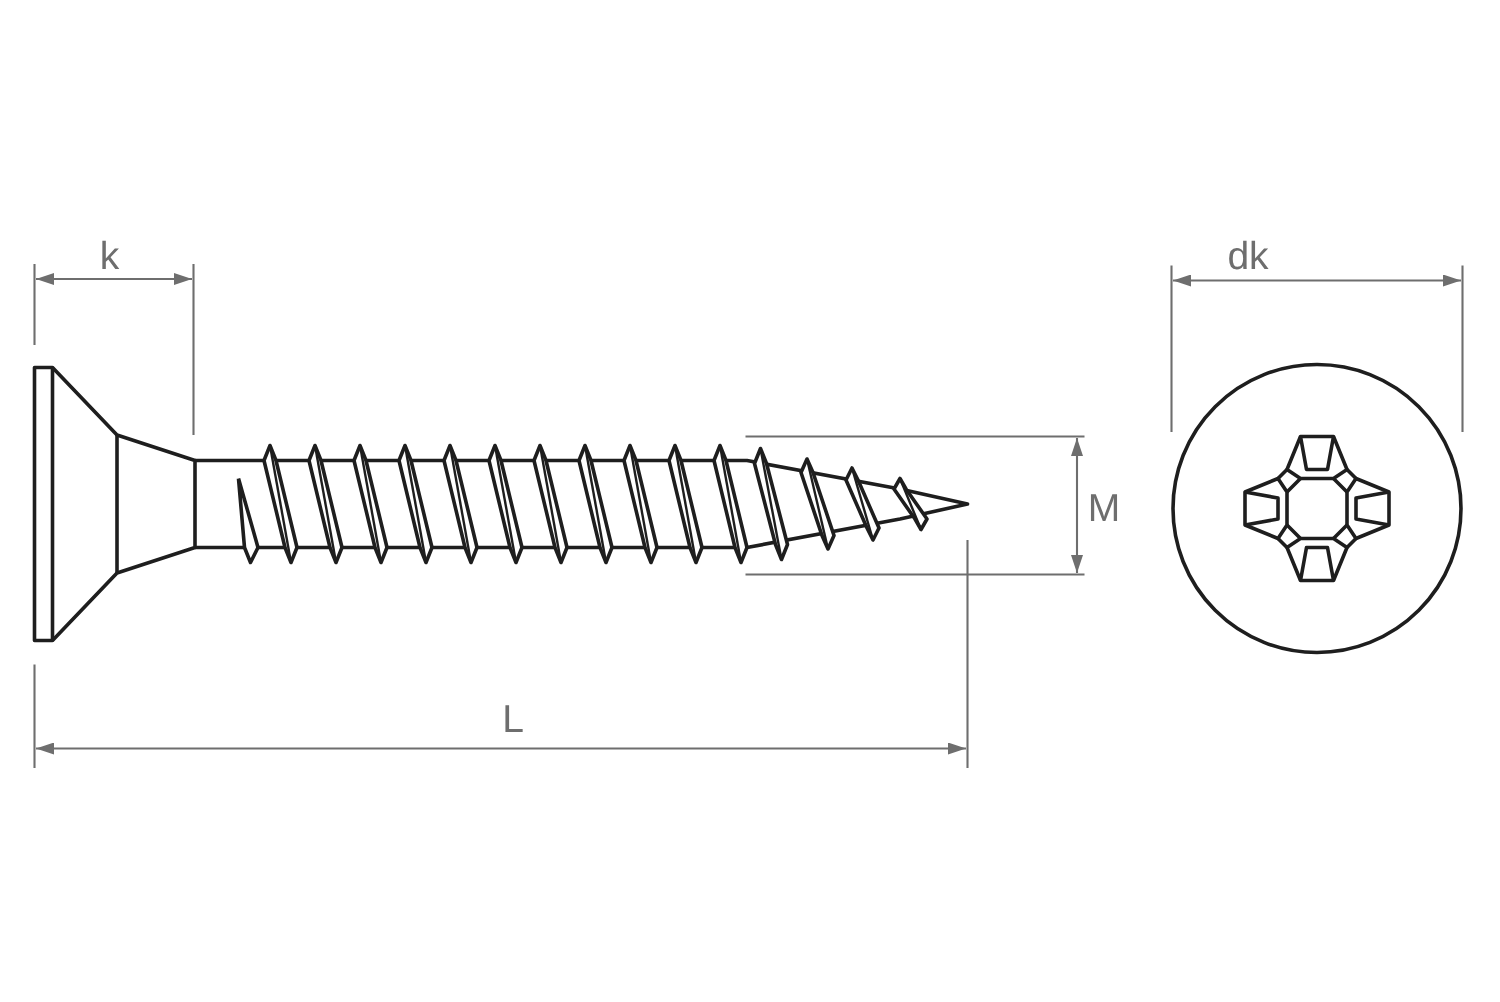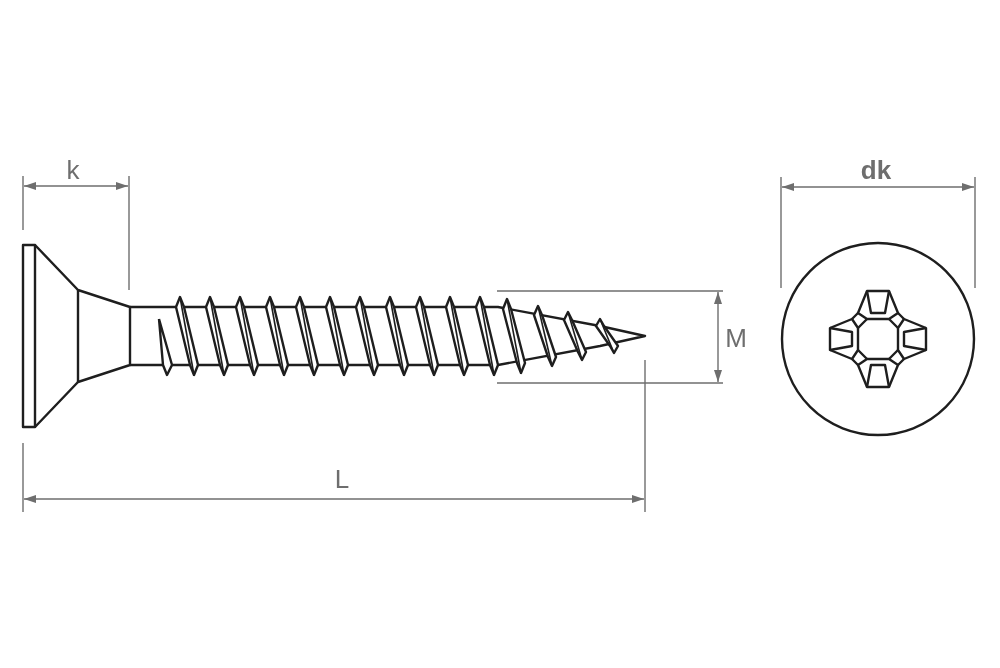--- a/index.html
+++ b/index.html
@@ -106,15 +106,15 @@
   </g>
 
   <g stroke="#6e6e6e" stroke-width="1.4">
     <line x1="781" y1="177" x2="781" y2="288"></line>
     <line x1="975" y1="177" x2="975" y2="288"></line>
     <line x1="782" y1="187" x2="974" y2="187" marker-start="url(#arr)" marker-end="url(#arr)"></line>
   </g>
 </svg>
 
 <div class="lbl" style="left:73px; top:170px;">k</div>
-<div class="lbl" style="left:876px; top:170px;font-weight:bold;">dk</div>
+<div class="lbl" style="left:832px; top:170px;">dk</div>
 <div class="lbl" style="left:736px; top:338px;">M</div>
 <div class="lbl" style="left:342px; top:479px;">L</div>
 
 </body></html>

